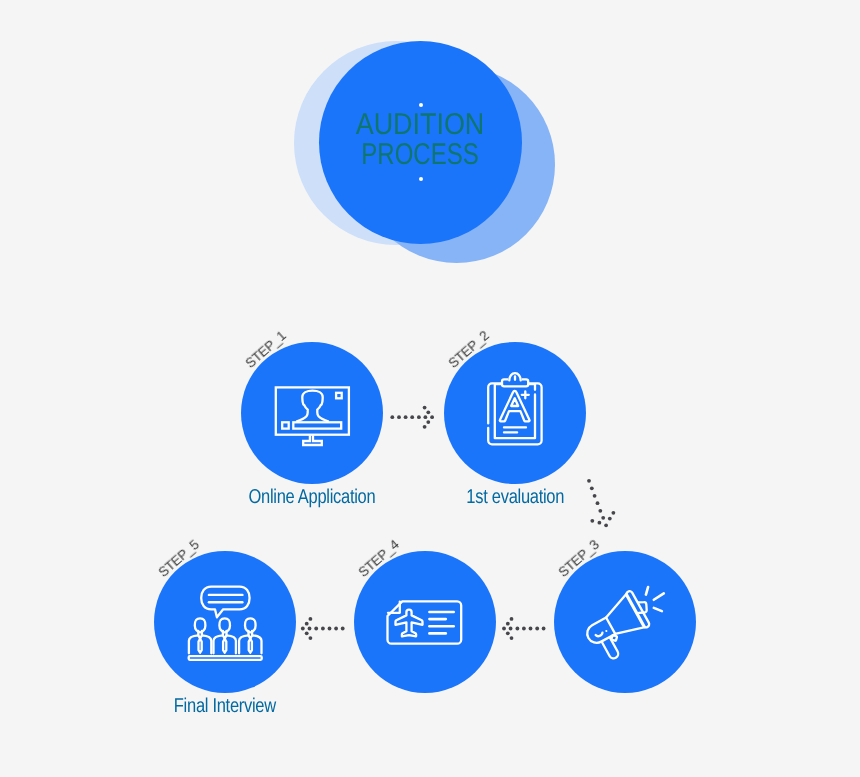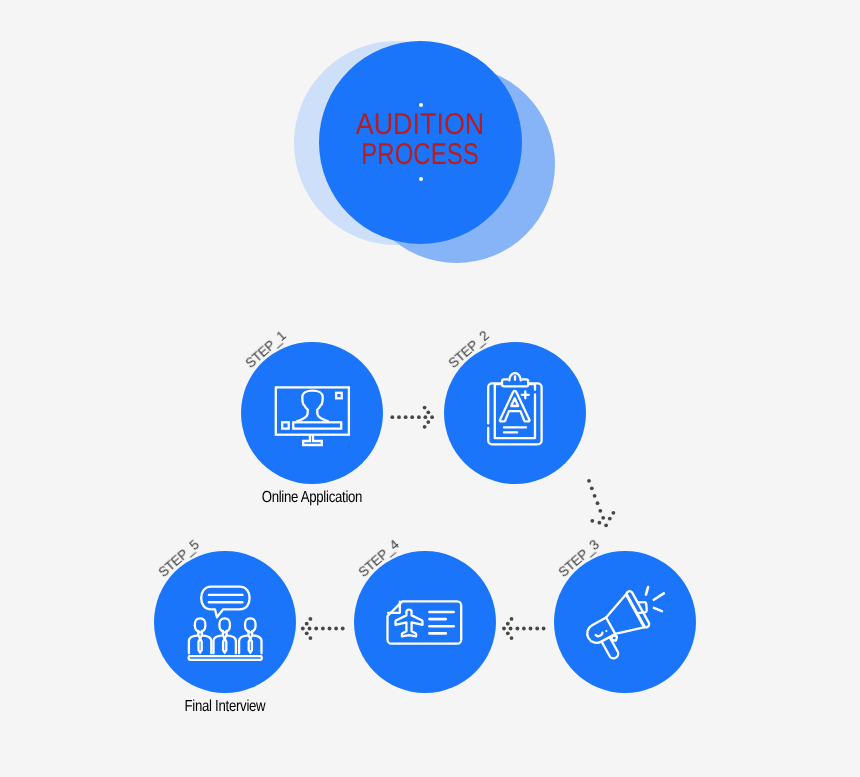--- a/index.html
+++ b/index.html
@@ -7,37 +7,37 @@
   body{width:860px;height:777px;background:#f5f5f5;font-family:"Liberation Sans",sans-serif;overflow:hidden;
     -webkit-font-smoothing:antialiased;text-rendering:geometricPrecision;}
   #stage{position:relative;width:860px;height:777px;}
   .c{position:absolute;border-radius:50%;}
 
   
   #halo-light{left:294px;top:41px;width:204px;height:204px;background:#cddff9;}
   #halo-mid{left:358px;top:66px;width:197px;height:197px;background:#86b4f7;}
   #hero-main{left:319px;top:41px;width:203px;height:203px;background:#1a75fa;}
   #hero-text{position:absolute;left:319px;top:41px;width:202px;height:202px;
-    color:#b91c1c;font-weight:400;}
+    color:#0f766e;font-weight:400;}
   #hero-text .hl{position:absolute;left:0;width:202px;text-align:center;white-space:nowrap;
     font-size:30px;line-height:30px;}
   #hero-text .hl1{top:69px;transform:scaleX(0.897) translateZ(0);}
   #hero-text .hl2{top:99px;transform:scaleX(0.800) translateZ(0);}
   .hero-dot{position:absolute;width:4.1px;height:4.1px;border-radius:50%;background:#fff;left:50%;margin-left:-2.05px;}
 
   
   .step{position:absolute;width:142px;height:142px;}
   .step .disc{position:absolute;left:0;top:0;width:142px;height:142px;border-radius:50%;background:#1a75fa;}
   .step .ico{position:absolute;left:0;top:0;width:142px;height:142px;}
   .step .ico svg{display:block;width:142px;height:142px;}
   #connectors{position:absolute;left:0;top:0;pointer-events:none;}
   .badge{position:absolute;white-space:nowrap;backface-visibility:hidden;font-size:13.5px;line-height:13.5px;color:#3b3b3b;
     letter-spacing:-0.35px;transform-origin:left bottom;}
   .caption{position:absolute;left:-90px;width:322px;text-align:center;
-    font-size:16px;line-height:17px;color:#000000;white-space:nowrap;}
+    font-size:20px;line-height:17px;color:#0369a1;white-space:nowrap;}
   .caption .cl{display:block;}
   .caption .cl > span{display:inline-block;transform:scaleX(0.825) translateZ(0);letter-spacing:-0.35px;}
 </style>
 </head>
 <body>
 
 <div id="stage">
 
   <div class="c" id="halo-light"></div>
   <div class="c" id="halo-mid"></div>
@@ -169,20 +169,23 @@
                    M67.2 64.0 L74.2 64.0 L70.7 56.2 Z"></path>
 
           <path d="M81.3 49.3 L81.3 56.3 M77.8 52.8 L84.8 52.8"></path>
 
           <path d="M60.0 85.4 L82.0 85.4"></path>
           <path d="M60.0 90.4 L73.1 90.4"></path>
         </g>
       </svg>
     </div>
     <div class="badge" style="left:11px;top:15px;transform:rotate(-41deg) translateZ(0)">STEP_2</div>
+    <div class="caption" style="top:147px">
+      <span class="cl"><span>1st evaluation</span></span>
+    </div>
   </div>
 
   <div class="step" id="step3" style="left:554px;top:551px">
     <div class="disc"></div>
     <div class="ico">
       <svg viewBox="0 0 142 142" aria-hidden="true">
         <g fill="none" stroke="#fff" stroke-width="2.3" stroke-linecap="round" stroke-linejoin="round" transform="rotate(-28.9 83.55 58.1)">
 
           <path d="M36.4 70.0 L36.4 85.6 C36.4 88.2 38.4 90.2 41.0 90.2 C43.6 90.2 45.6 88.2 45.6 85.6 L45.6 70.0"></path>
 

